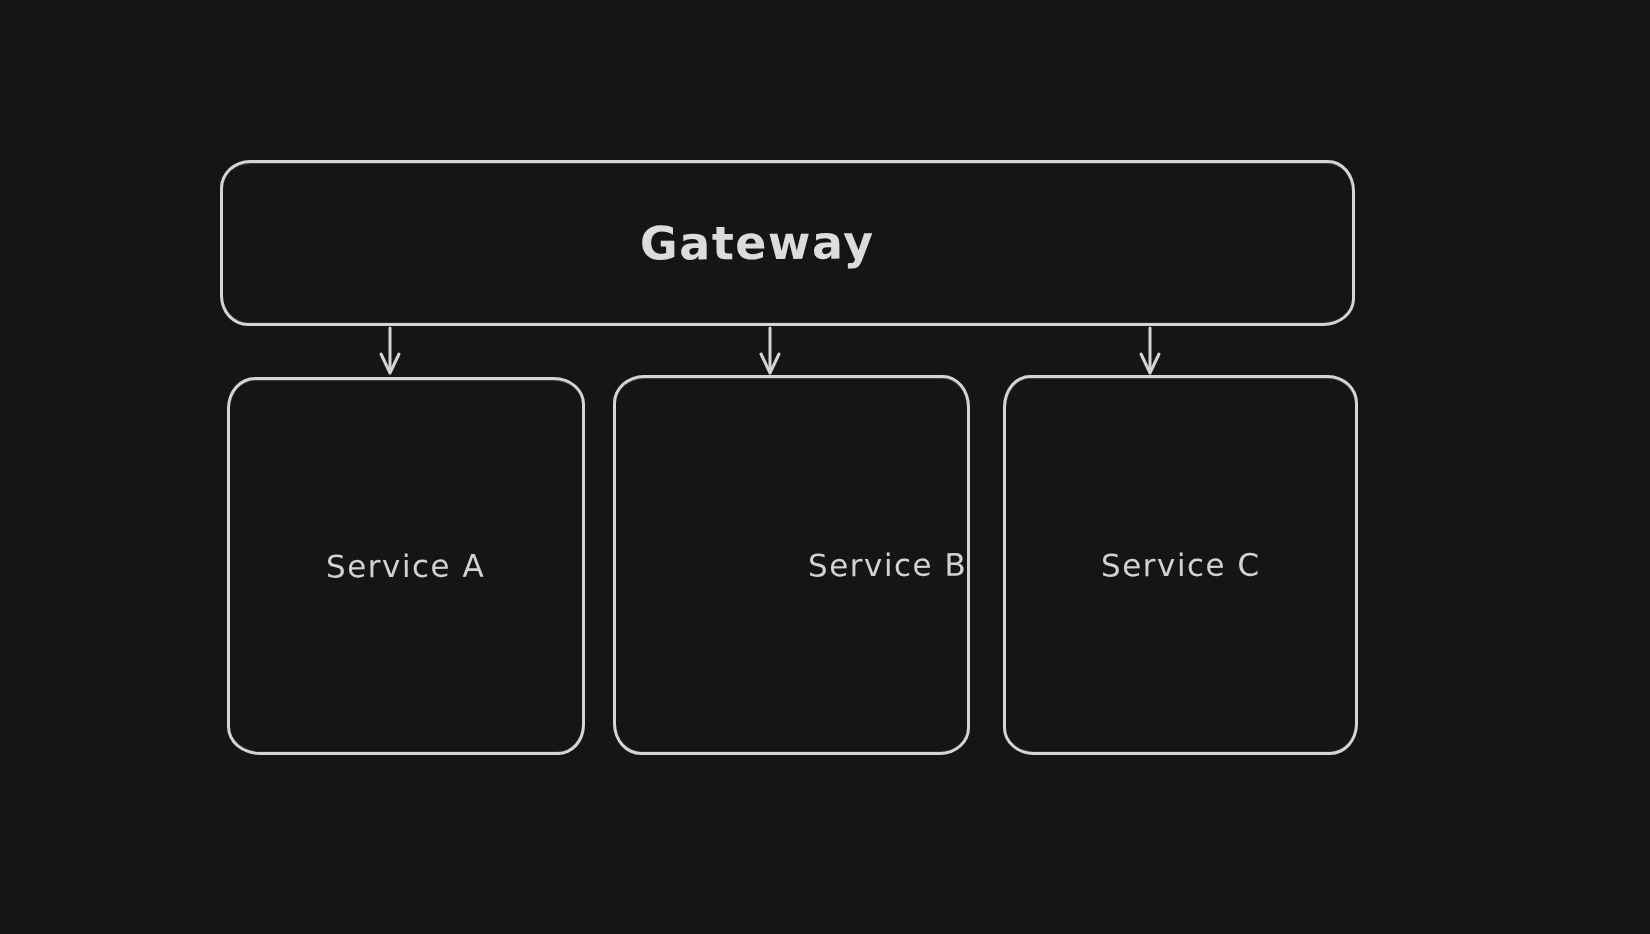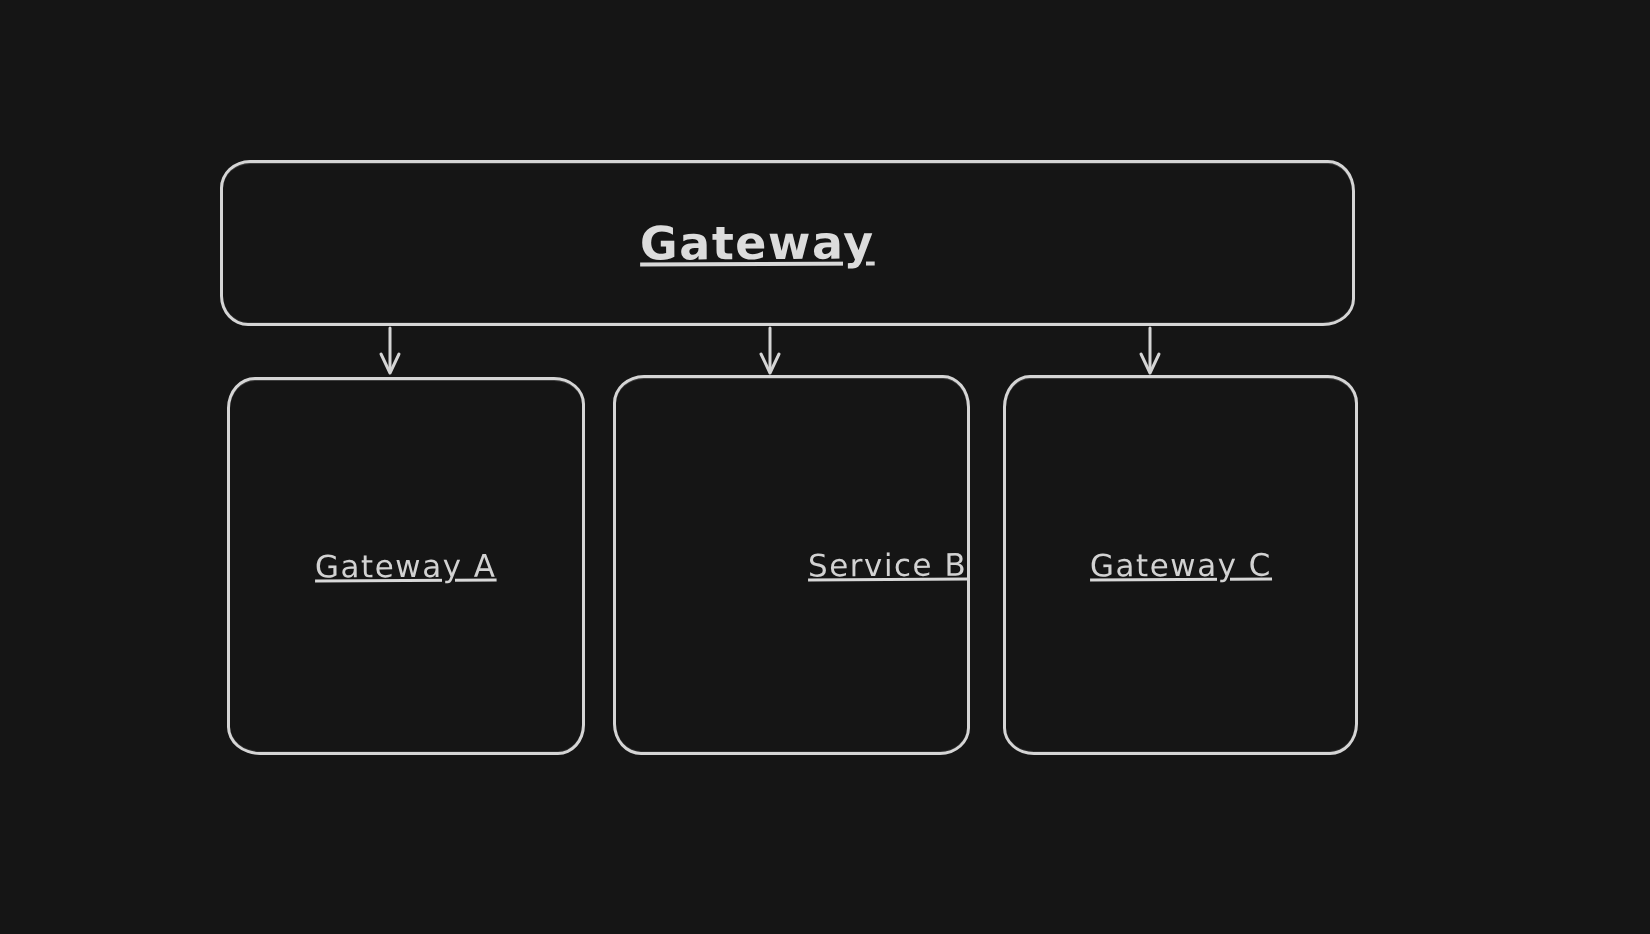--- a/index.html
+++ b/index.html
@@ -19,21 +19,20 @@
     position: absolute;
     box-sizing: border-box;
     border: 3px solid #d5d5d5;
     background: transparent;
     display: flex;
     align-items: center;
     justify-content: center;
     color: #d8d8d8;
     
     box-shadow: inset 0 1px 0 rgba(255,255,255,0.18), inset 0 -1px 0 rgba(255,255,255,0.10);
-    text-decoration: underline;
   }
   .node-gateway {
     left: 220px;
     top: 160px;
     width: 1135px;
     height: 166px;
     border-radius: 30px 27px 32px 28px / 28px 31px 27px 30px;
   }
   .node-service-a {
     left: 227px;
@@ -107,24 +106,24 @@
       <path class="arrow-stroke" d="M 770 328 L 770 371"></path>
       <path class="arrow-stroke" d="M 761 354 L 770 373 L 779 354"></path>
     </g>
     <g>
       <path class="arrow-stroke" d="M 1150 328 L 1150 371"></path>
       <path class="arrow-stroke" d="M 1141 354 L 1150 373 L 1159 354"></path>
     </g>
   </svg>
 
   <div class="node node-service-a">
-    <span class="label label-service">Gateway A</span>
+    <span class="label label-service">Service A</span>
   </div>
 
   <div class="node node-service-b">
     <span class="label label-service">Service B</span>
   </div>
 
   <div class="node node-service-c">
-    <span class="label label-service">Gateway C</span>
+    <span class="label label-service">Service C</span>
   </div>
 
 </div>
 
 </body></html>

